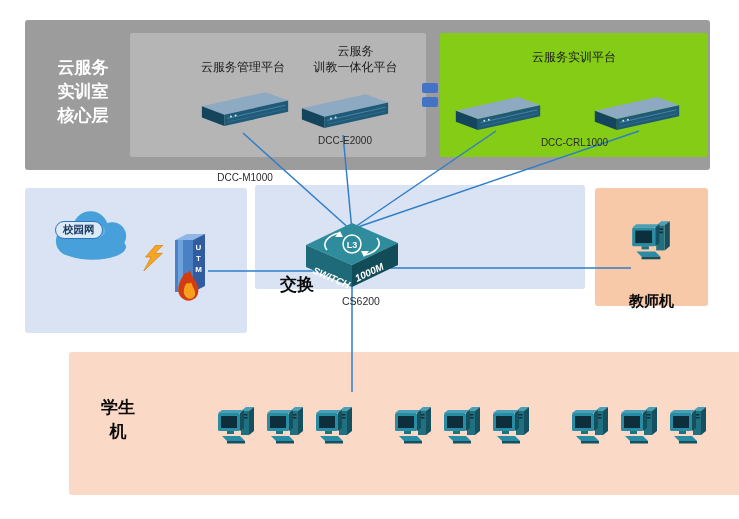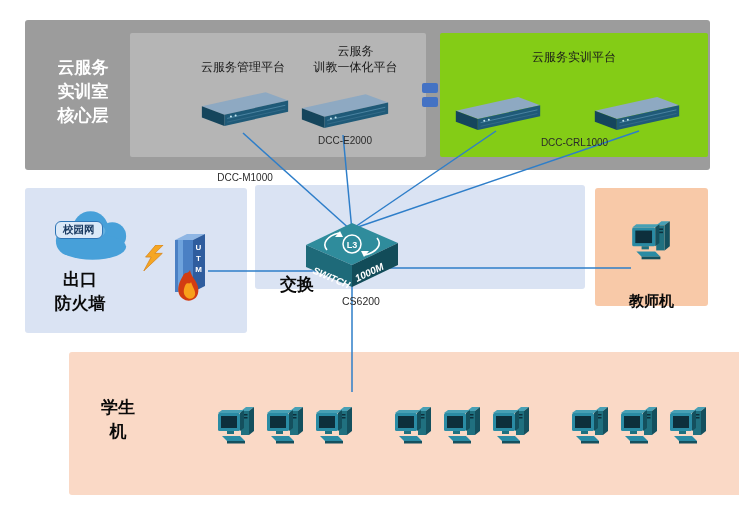--- a/index.html
+++ b/index.html
@@ -106,38 +106,34 @@
   </div>
 
   <div class="zone" style="left:25px; top:188px; width:222px; height:145px; background:#dae3f3;">
     <svg class="item" style="left:20px; top:17px;" width="95" height="58" viewBox="0 0 96 58">
       <circle cx="26" cy="36" r="15" fill="#47a0d9"></circle>
       <circle cx="46" cy="24" r="18" fill="#47a0d9"></circle>
       <circle cx="68" cy="31" r="14" fill="#47a0d9"></circle>
       <ellipse cx="48" cy="42" rx="34" ry="13" fill="#47a0d9"></ellipse>
       <ellipse cx="46" cy="26" rx="15" ry="8" fill="#7bbde6" opacity="0.55"></ellipse>
     </svg>
-    <div class="item pill" style="left:30px; top:33px;border-radius:6px;">校园网</div>
+    <div class="item pill" style="left:30px; top:33px;">校园网</div>
     <svg class="item" style="left:116px; top:57px;" width="24" height="26" viewBox="0 0 24 28">
       <polygon points="15,0 4,13 10,13 2,28 22,9 14,9 23,0" fill="#f5a623" stroke="#d4821a" stroke-width="0.8"></polygon>
     </svg>
     <div class="item" style="left:140px; top:40px; width:48px; height:78px;">
       <svg width="48" height="78" viewBox="0 0 48 78">
         <polygon points="10,12 22,6 40,6 28,12" fill="#8fb6e4"></polygon>
         <rect x="10" y="12" width="18" height="52" fill="#4a80c4"></rect>
         <rect x="13" y="12" width="5" height="52" fill="#6ea3dd"></rect>
         <polygon points="28,12 40,6 40,58 28,64" fill="#2f5d9e"></polygon>
         <path d="M19,46 C14,54 12,60 14,66 C16,71 22,74 27,72 C33,70 35,63 32,56 C30,51 26,48 25,42 C23,46 21,44 19,46 Z" fill="#d23c12"></path>
         <path d="M21,56 C18,61 18,66 21,69 C24,72 29,71 30,67 C31,63 28,60 26,54 C25,57 22,54 21,56 Z" fill="#f8a01b"></path>
       </svg>
       <span class="utm" style="left:29px; top:15px;">UTM</span>
-    </div>
-    <div class="item sec" style="left:12px; top:80px; width:86px;">
-      <span>出口</span>
-      <span>防火墙</span>
     </div>
   </div>
 
   <div class="zone" style="left:255px; top:185px; width:330px; height:104px; background:#dae3f3;">
     <svg class="item" style="left:45px; top:28px;" width="104" height="76" viewBox="0 0 104 76">
       <polygon points="6,32 52,10 98,30 52,52" fill="#2f8c9c"></polygon>
       <polygon points="6,32 52,52 52,74 6,54" fill="#1e6a79"></polygon>
       <polygon points="52,52 98,30 98,52 52,74" fill="#124c59"></polygon>
       <path d="M 27,37 A 25,13 0 0 1 39,20" stroke="#ffffff" stroke-width="1.6" fill="none"></path>
       <polygon points="40,18 35,24 43,24" fill="#ffffff"></polygon>

